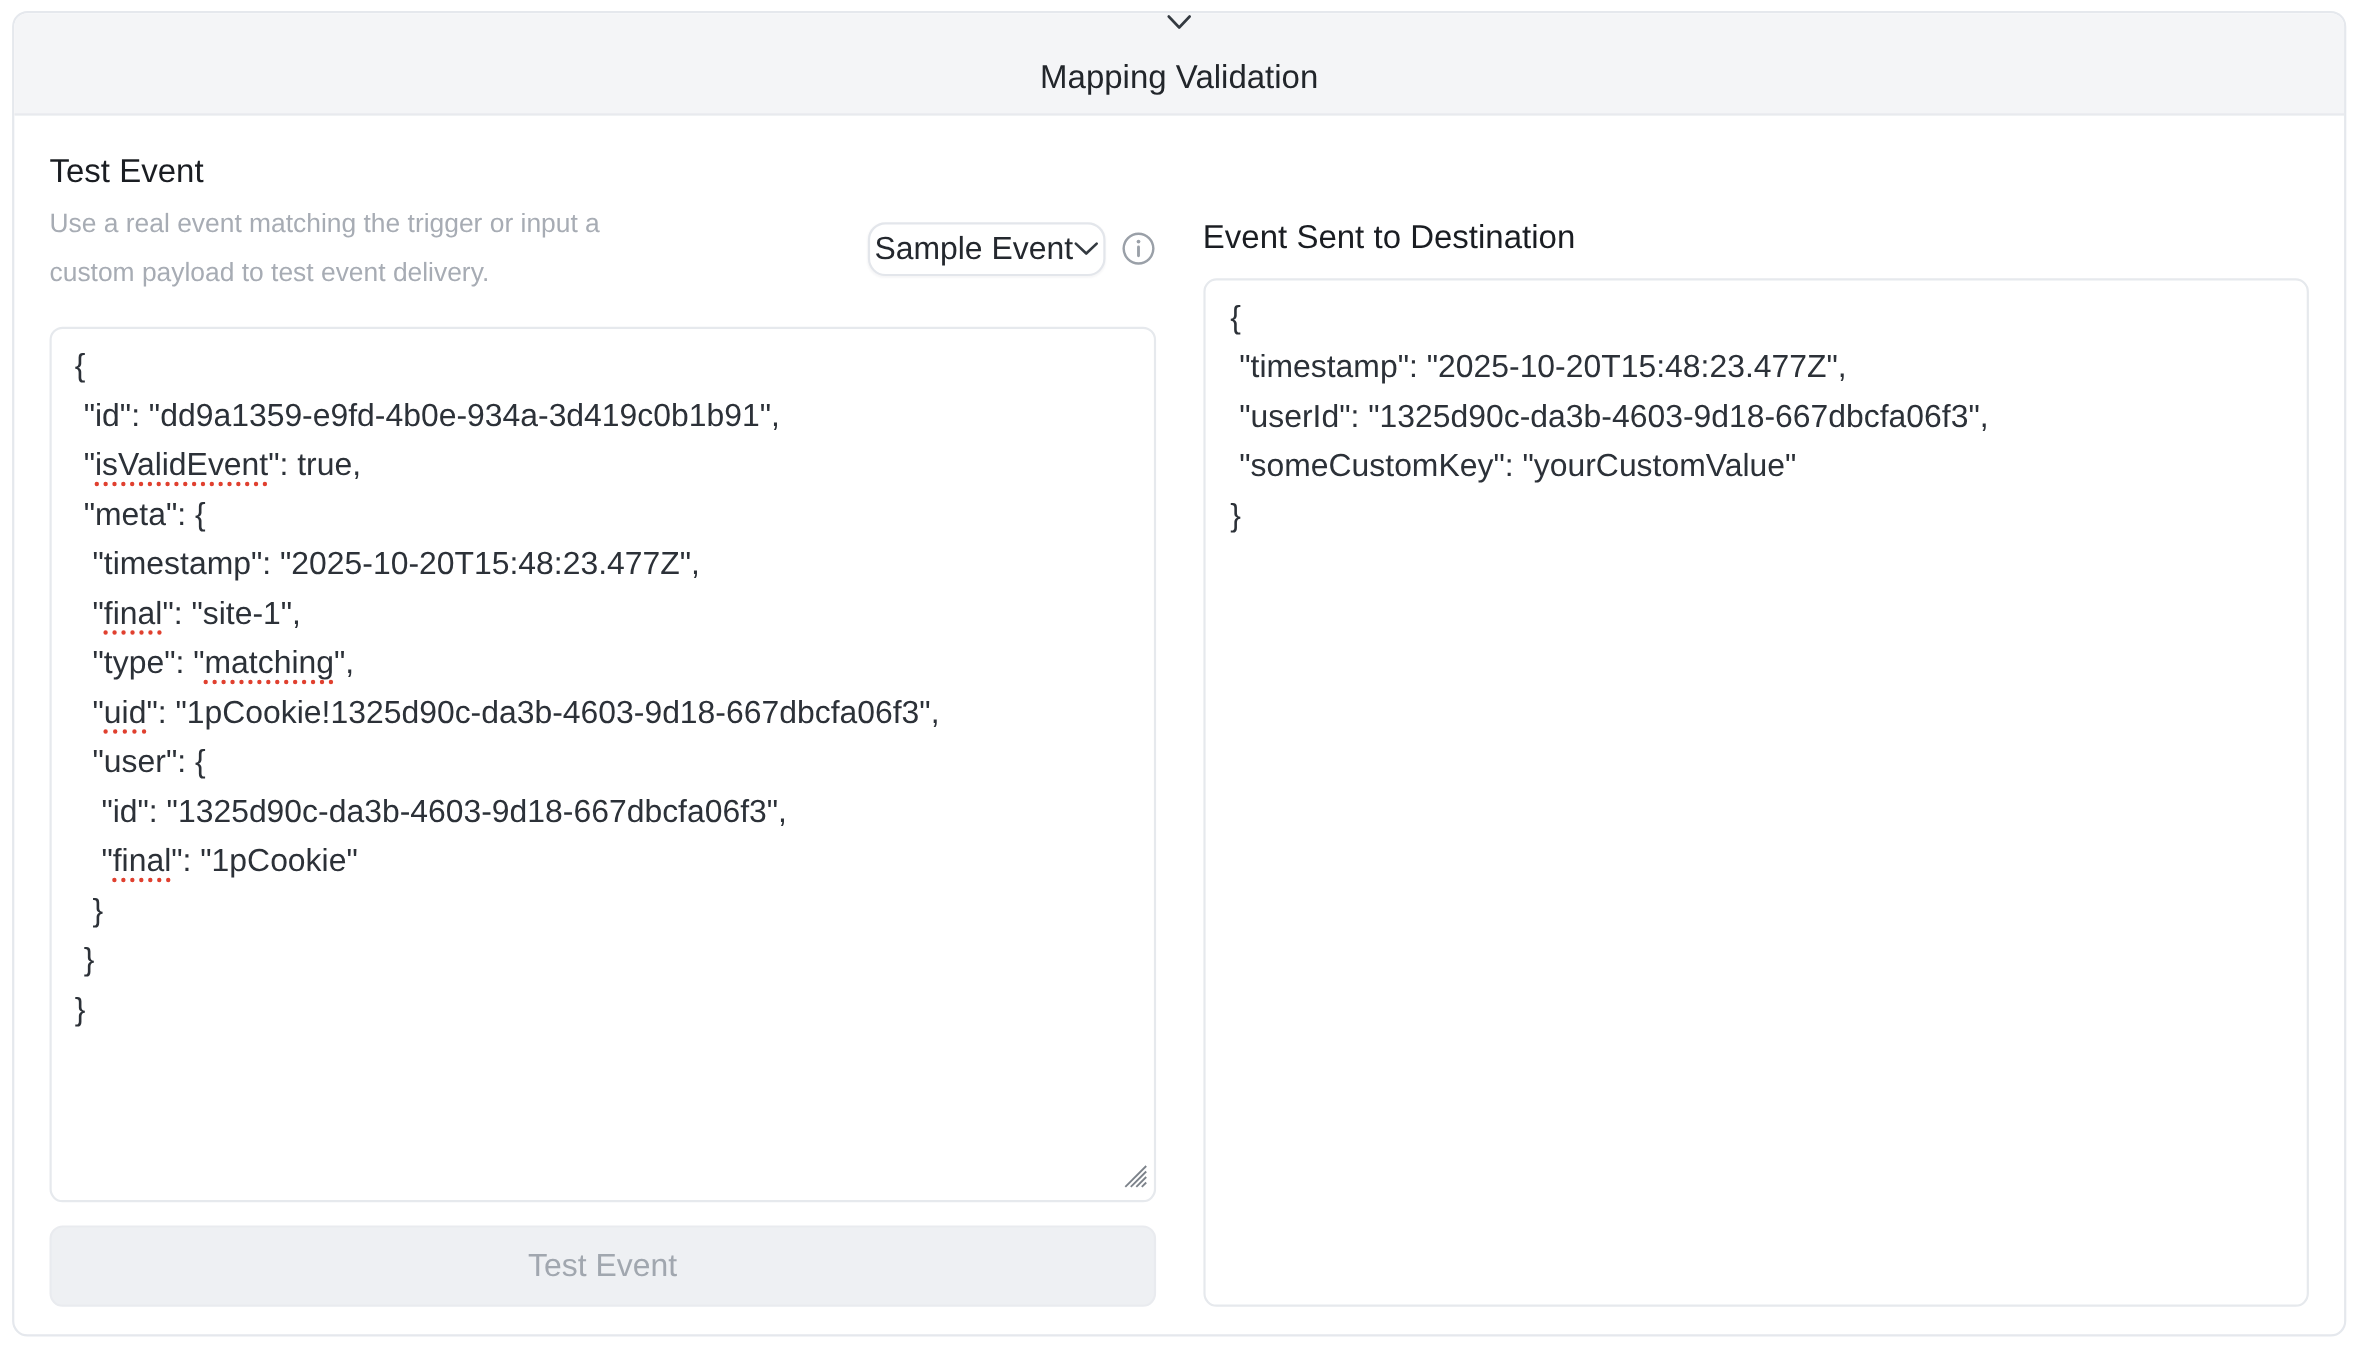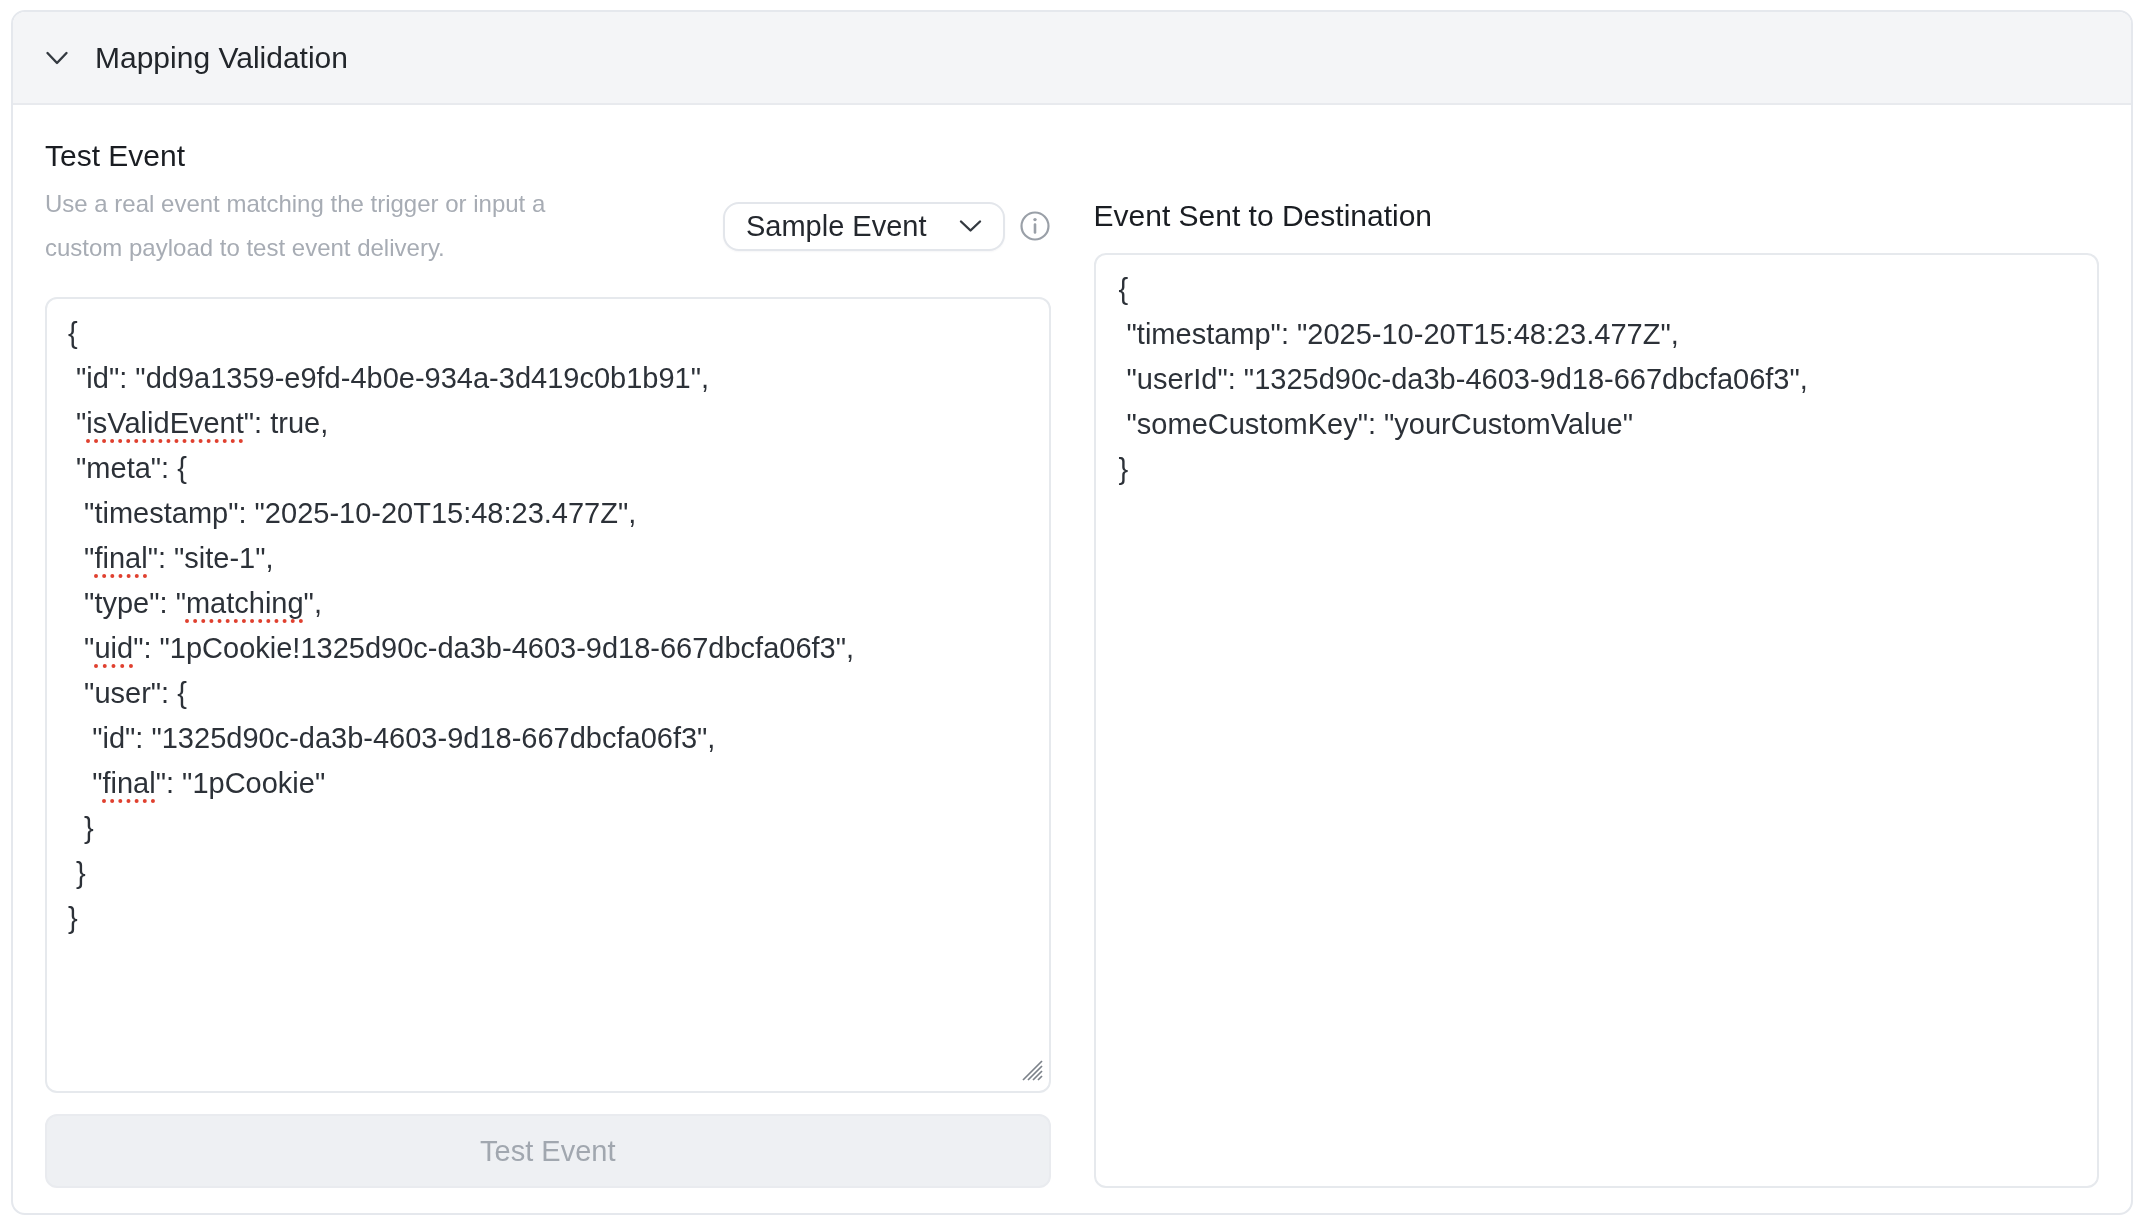--- a/index.html
+++ b/index.html
@@ -16,37 +16,37 @@
     background: #ffffff;
     border: 2px solid #e5e8ed;
     border-radius: 14px;
     overflow: hidden;
   }
   .card-header {
     height: 93px;
     background: #f4f5f7;
     border-bottom: 2px solid #e8eaee;
     display: flex; align-items: center;
-    padding: 0 32px; gap: 26px;
+    padding: 0 32px; gap: 26px; flex-direction: column;
   }
   .card-header-title { font-size: 30px; color: #22262b; }
   .chev { stroke: #343a41; stroke-width: 2.4; fill: none; stroke-linecap: round; stroke-linejoin: round; }
   .content {
     display: flex; gap: 43px;
     padding: 32px;
     align-items: flex-end;
   }
   .col { flex: 1; min-width: 0; }
   .col-title { font-size: 30px; line-height: 38px; color: #1a1d22; }
   .desc { font-size: 24px; line-height: 44px; color: #a7acb4; }
   .left-head { display: flex; align-items: center; margin-top: 7px; }
   .pill {
     margin-left: auto;
-    display: flex; align-items: center; gap: 32px;
-    height: 49px; padding: 0 21px;
+    display: flex; align-items: center; gap: 0;
+    height: 49px; padding: 0 4px;
     background: #ffffff;
     border: 2px solid #e3e6eb;
     border-radius: 16px;
     font-size: 29px; color: #24282e;
     box-shadow: 0 1px 2px rgba(16,24,40,0.04);
     cursor: pointer;
   }
   .info-wrap { margin-left: 14px; display: flex; align-items: center; }
   .editor {
     position: relative;

